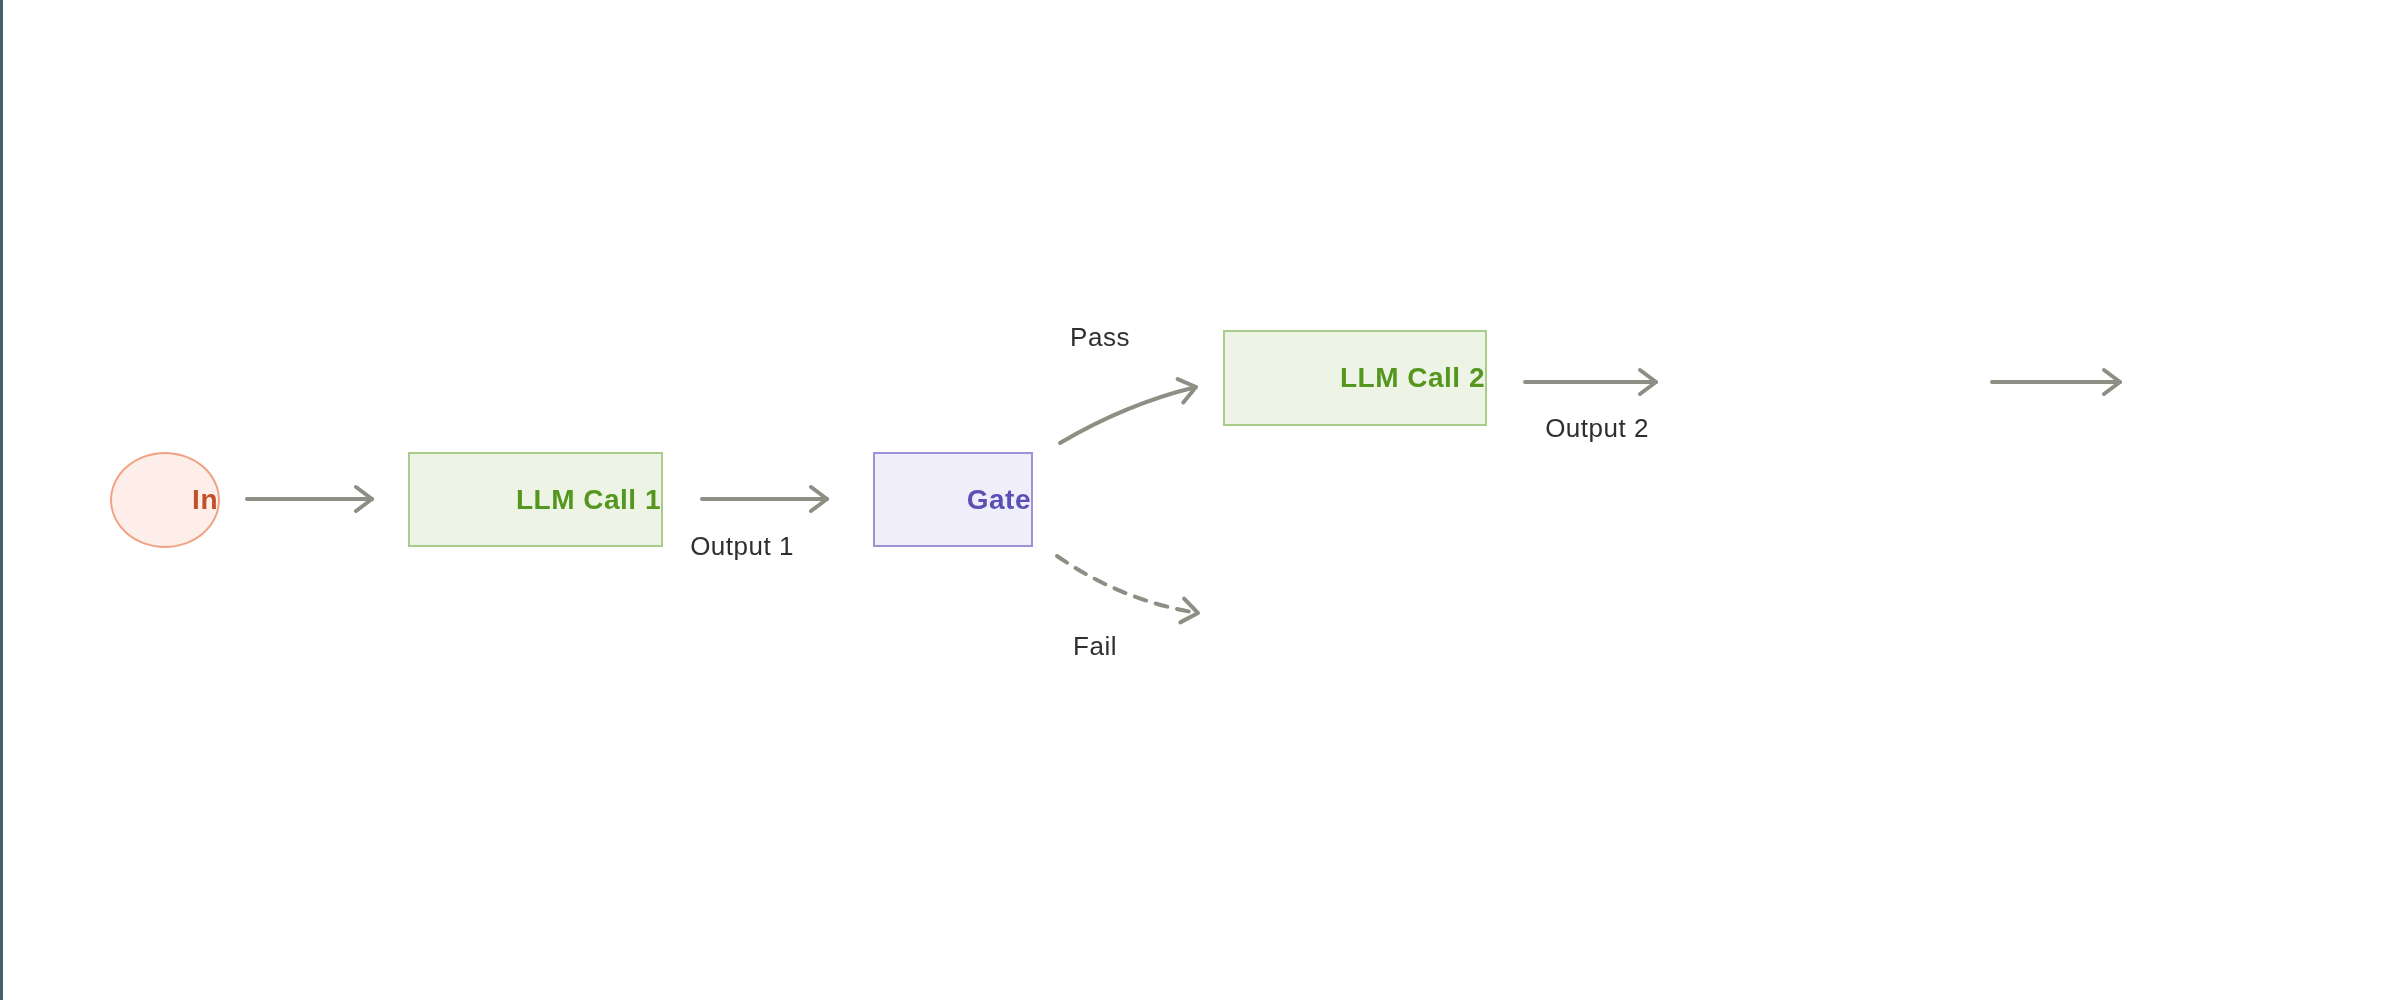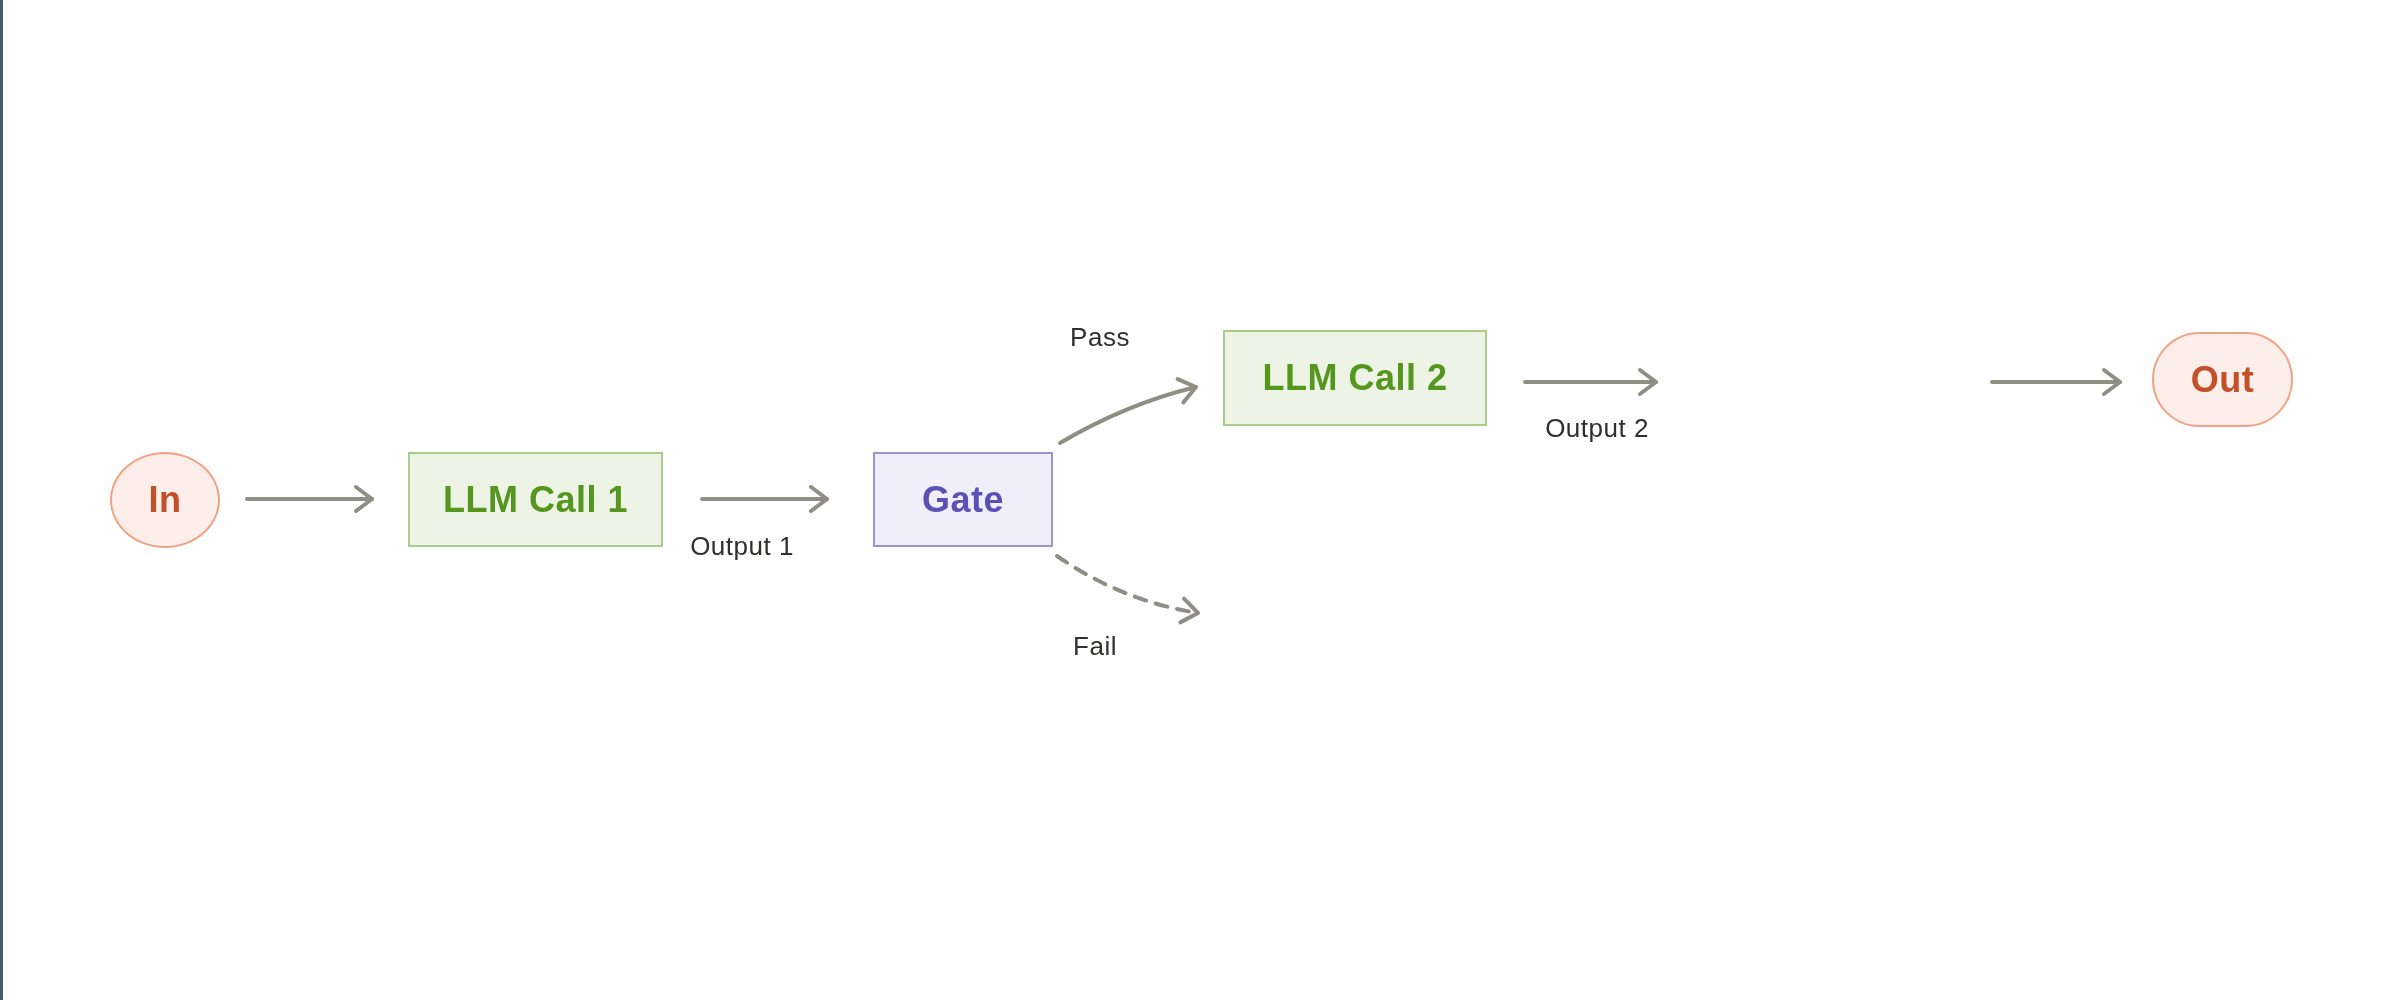--- a/index.html
+++ b/index.html
@@ -20,23 +20,23 @@
   .connectors {
     position: absolute;
     left: 0; top: 0;
     pointer-events: none;
   }
   .node {
     position: absolute;
     box-sizing: border-box;
     display: flex;
     align-items: center;
-    justify-content: center;
+    justify-content: flex-end;
     font-weight: bold;
-    font-size: 36px;
+    font-size: 28px;
     letter-spacing: 0.5px;
     white-space: nowrap;
   }
   .process {
     background: #eef4e5;
     border: 2px solid #a9cc8b;
     color: #55961f;
   }
   .gate {
     background: #f1eefb;
@@ -83,32 +83,29 @@
   </svg>
 
   <div class="node terminal round" style="left:110px; top:452px; width:110px; height:96px;">
     <span>In</span>
   </div>
 
   <div class="node process" style="left:408px; top:452px; width:255px; height:95px;">
     <span>LLM Call 1</span>
   </div>
 
-  <div class="node gate" style="left:873px; top:452px; width:180px; height:95px;">
+  <div class="node gate" style="left:873px; top:452px; width:160px; height:95px;">
     <span>Gate</span>
   </div>
 
   <div class="node process" style="left:1223px; top:330px; width:264px; height:96px;">
     <span>LLM Call 2</span>
   </div>
 
 
-  <div class="node terminal" style="left:2152px; top:332px; width:141px; height:95px;">
-    <span>Out</span>
-  </div>
 
 
   <div class="edge-label" style="left:642px; top:531px; width:200px;">Output 1</div>
 
   <div class="edge-label" style="left:1040px; top:322px; width:120px;">Pass</div>
 
   <div class="edge-label" style="left:1040px; top:631px; width:110px;">Fail</div>
 
   <div class="edge-label" style="left:1497px; top:413px; width:200px;">Output 2</div>
 

